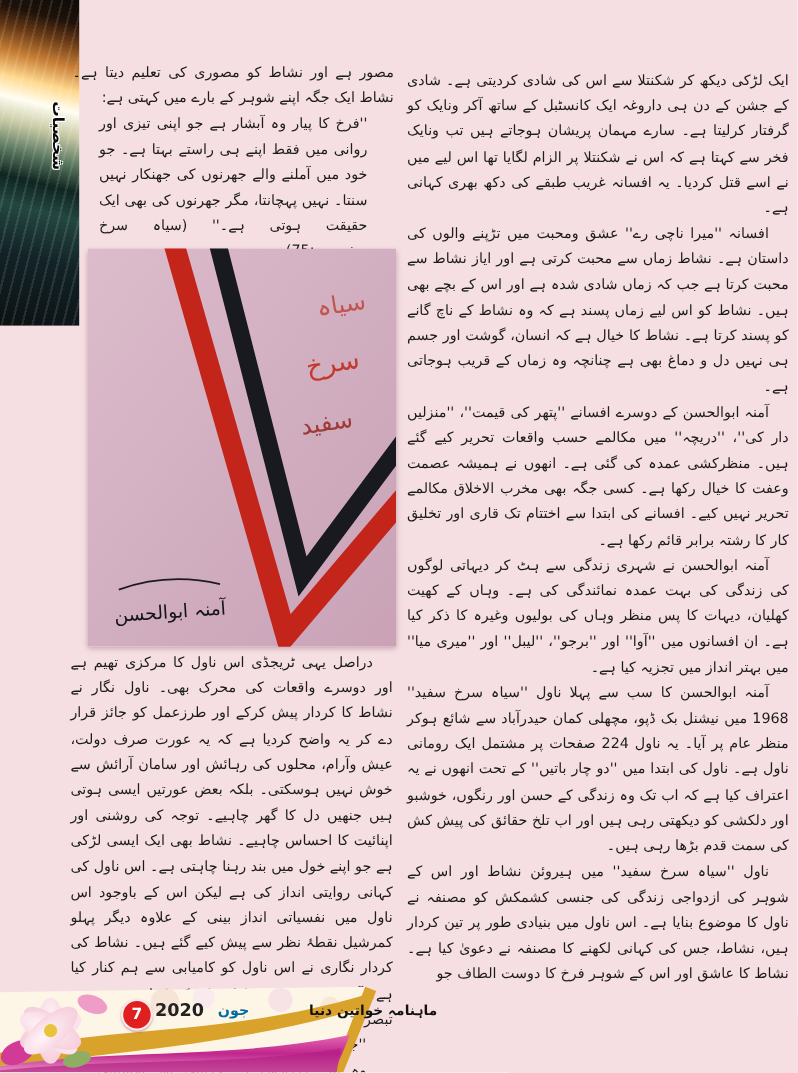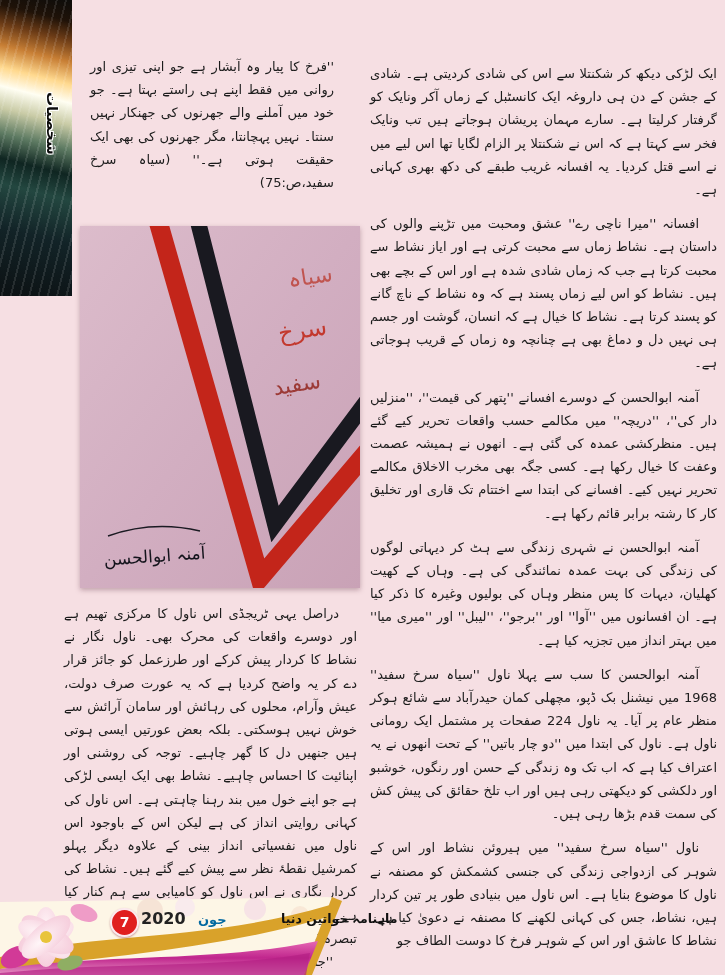--- a/index.html
+++ b/index.html
@@ -22,21 +22,21 @@
   .sidebar-label {
     position:absolute; left:60px; top:92px;
     transform:rotate(90deg); transform-origin:0 0;
     font-size:14px; font-weight:bold; letter-spacing:2px; color:#0b0b0b;
     text-shadow:1px 1px 0 #fff,-1px -1px 0 #fff,1px -1px 0 #fff,-1px 1px 0 #fff;
     white-space:nowrap;
   }
   
   .col { position:absolute; direction:rtl; text-align:justify; font-size:13px; line-height:23.2px; }
   .col p { margin:0; }
-  .col p.indent { text-indent:18px;margin-top:11px; }
+  .col p.indent { text-indent:18px; }
   .col-right { right:8px; top:62px; width:347px; }
   .col-left-top { left:66px; top:55px; width:292px; }
   .col-left-bottom { left:64px; top:591px; width:293px; }
   .pull-quote { margin:0 24px !important; }
   
   .cover-wrap {
     position:absolute; left:80px; top:226px; width:280px; height:362px;
     box-shadow:0 2px 5px rgba(90,40,60,0.35);
   }
   .cover-wrap svg { display:block; }
@@ -57,29 +57,30 @@
 </head>
 <body>
 
 <div class="page">
 
   <div class="sidebar-art">
     <span class="sidebar-label">شخصیات</span>
   </div>
 
   <div class="col col-right">
-    <p>ایک لڑکی دیکھ کر شکنتلا سے اس کی شادی کردیتی ہے۔ شادی کے جشن کے دن ہی داروغہ ایک کانسٹبل کے زماں آکر ونایک کو گرفتار کرلیتا ہے۔ سارے مہمان پریشان ہوجاتے ہیں تب ونایک فخر سے کہتا ہے کہ اس نے شکنتلا پر الزام لگایا تھا اس لیے میں نے اسے قتل کردیا۔ یہ افسانہ غریب طبقے کی دکھ بھری کہانی ہے۔</p>
+    <p>ایک لڑکی دیکھ کر شکنتلا سے اس کی شادی کردیتی ہے۔ شادی کے جشن کے دن ہی داروغہ ایک کانسٹبل کے ساتھ آکر ونایک کو گرفتار کرلیتا ہے۔ سارے مہمان پریشان ہوجاتے ہیں تب ونایک فخر سے کہتا ہے کہ اس نے شکنتلا پر الزام لگایا تھا اس لیے میں نے اسے قتل کردیا۔ یہ افسانہ غریب طبقے کی دکھ بھری کہانی ہے۔</p>
     <p class="indent">افسانہ ''میرا ناچی رے'' عشق ومحبت میں تڑپنے والوں کی داستان ہے۔ نشاط زماں سے محبت کرتی ہے اور ایاز نشاط سے محبت کرتا ہے جب کہ زماں شادی شدہ ہے اور اس کے بچے بھی ہیں۔ نشاط کو اس لیے زماں پسند ہے کہ وہ نشاط کے ناچ گانے کو پسند کرتا ہے۔ نشاط کا خیال ہے کہ انسان، گوشت اور جسم ہی نہیں دل و دماغ بھی ہے چنانچہ وہ زماں کے قریب ہوجاتی ہے۔</p>
     <p class="indent">آمنہ ابوالحسن کے دوسرے افسانے ''پتھر کی قیمت''، ''منزلیں دار کی''، ''دریچہ'' میں مکالمے حسب واقعات تحریر کیے گئے ہیں۔ منظرکشی عمدہ کی گئی ہے۔ انھوں نے ہمیشہ عصمت وعفت کا خیال رکھا ہے۔ کسی جگہ بھی مخرب الاخلاق مکالمے تحریر نہیں کیے۔ افسانے کی ابتدا سے اختتام تک قاری اور تخلیق کار کا رشتہ برابر قائم رکھا ہے۔</p>
     <p class="indent">آمنہ ابوالحسن نے شہری زندگی سے ہٹ کر دیہاتی لوگوں کی زندگی کی بہت عمدہ نمائندگی کی ہے۔ وہاں کے کھیت کھلیان، دیہات کا پس منظر وہاں کی بولیوں وغیرہ کا ذکر کیا ہے۔ ان افسانوں میں ''آوا'' اور ''برجو''، ''لیبل'' اور ''میری میا'' میں بہتر انداز میں تجزیہ کیا ہے۔</p>
     <p class="indent">آمنہ ابوالحسن کا سب سے پہلا ناول ''سیاہ سرخ سفید'' 1968 میں نیشنل بک ڈپو، مچھلی کمان حیدرآباد سے شائع ہوکر منظر عام پر آیا۔ یہ ناول 224 صفحات پر مشتمل ایک رومانی ناول ہے۔ ناول کی ابتدا میں ''دو چار باتیں'' کے تحت انھوں نے یہ اعتراف کیا ہے کہ اب تک وہ زندگی کے حسن اور رنگوں، خوشبو اور دلکشی کو دیکھتی رہی ہیں اور اب تلخ حقائق کی پیش کش کی سمت قدم بڑھا رہی ہیں۔</p>
     <p class="indent">ناول ''سیاہ سرخ سفید'' میں ہیروئن نشاط اور اس کے شوہر کی ازدواجی زندگی کی جنسی کشمکش کو مصنفہ نے ناول کا موضوع بنایا ہے۔ اس ناول میں بنیادی طور پر تین کردار ہیں، نشاط، جس کی کہانی لکھنے کا مصنفہ نے دعویٰ کیا ہے۔ نشاط کا عاشق اور اس کے شوہر فرخ کا دوست الطاف جو</p>
   </div>
 
   <div class="col col-left-top">
+    <p>مصور ہے اور نشاط کو مصوری کی تعلیم دیتا ہے۔ نشاط ایک جگہ اپنے شوہر کے بارے میں کہتی ہے:</p>
     <p class="pull-quote">''فرخ کا پیار وہ آبشار ہے جو اپنی تیزی اور روانی میں فقط اپنے ہی راستے بہتا ہے۔ جو خود میں آملنے والے جھرنوں کی جھنکار نہیں سنتا۔ نہیں پہچانتا، مگر جھرنوں کی بھی ایک حقیقت ہوتی ہے۔'' (سیاہ سرخ سفید،ص:75)</p>
   </div>
 
   <div class="cover-wrap">
     <svg width="280" height="362" viewBox="0 0 280 362" xmlns="http://www.w3.org/2000/svg">
       <defs>
         <linearGradient id="coverBg" x1="0" y1="0" x2="1" y2="1">
           <stop offset="0" stop-color="#dcbccb"></stop>
           <stop offset="0.5" stop-color="#d2aec1"></stop>
           <stop offset="1" stop-color="#c9a2b6"></stop>

